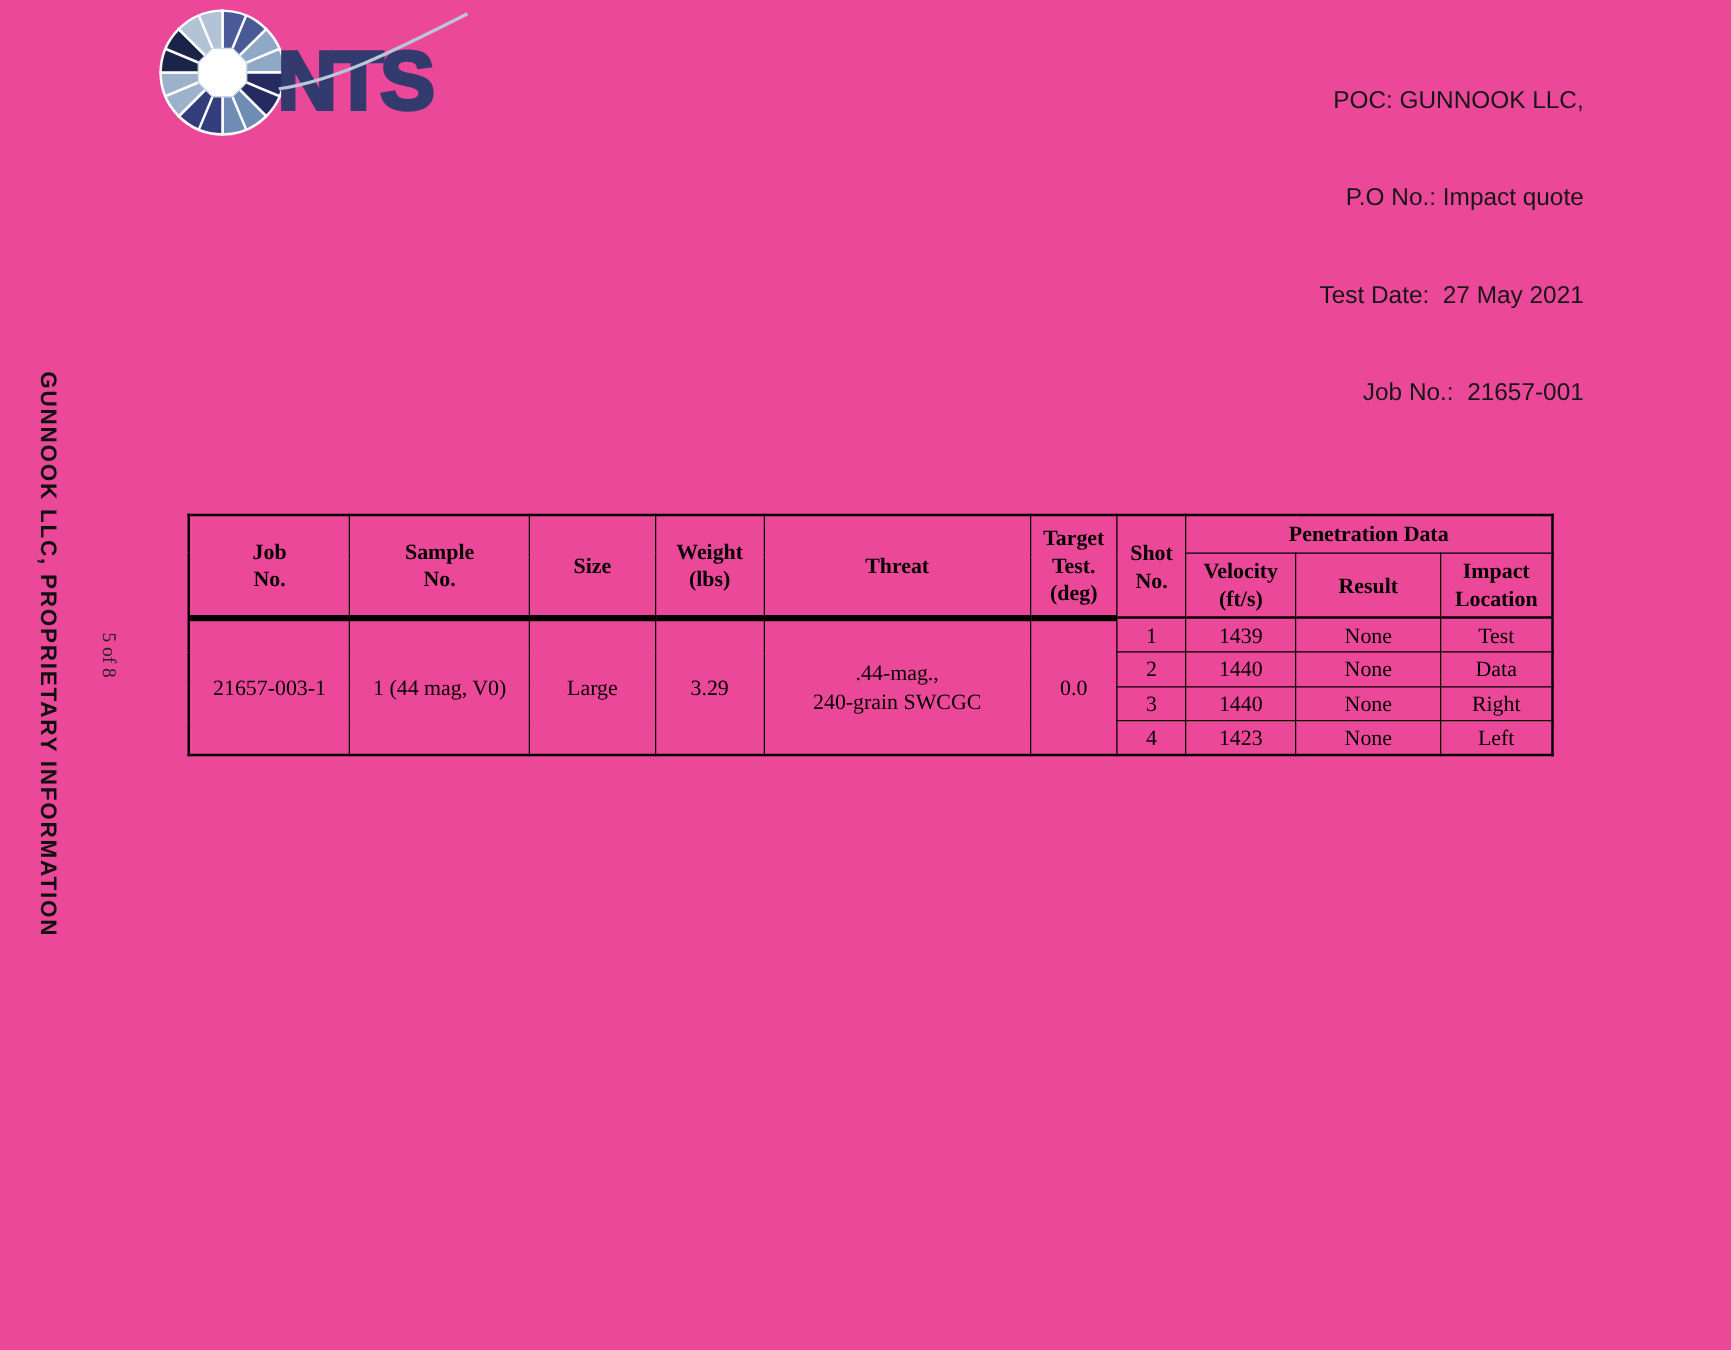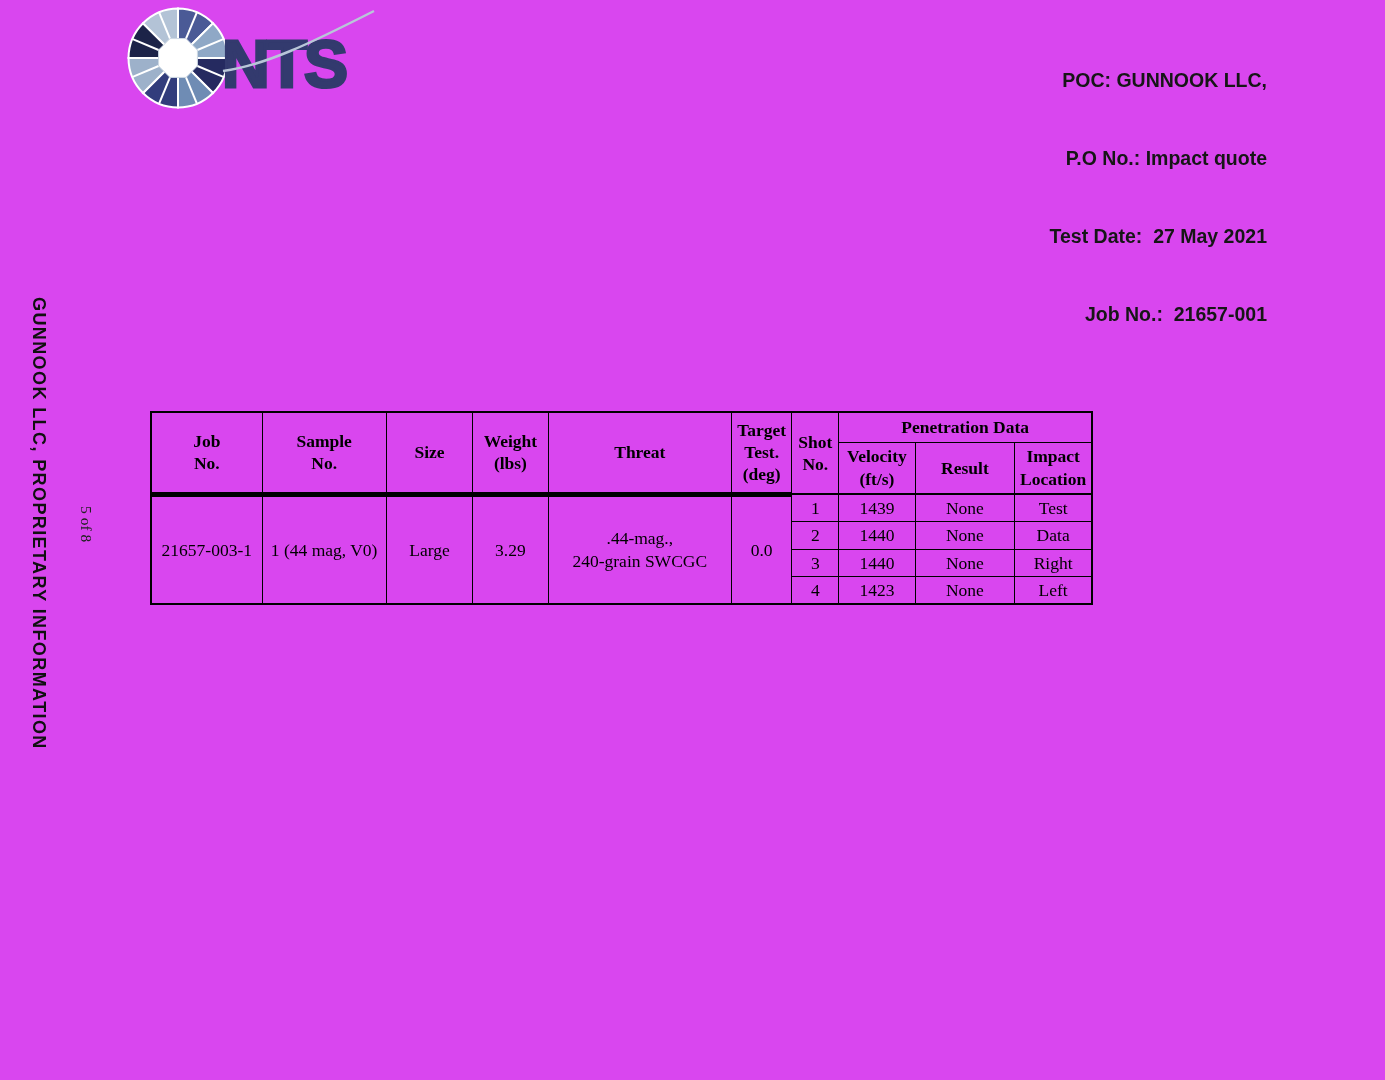--- a/index.html
+++ b/index.html
@@ -1,31 +1,31 @@
 <!DOCTYPE html>
 <html><head>
 <meta charset="utf-8">
 <style>
   * { margin:0; padding:0; box-sizing:border-box; }
   html,body { background:#e8e8e8; }
   .page {
     position:relative; width:1385px; height:1080px;
-    background:#d946ef; overflow:hidden;
+    background:#ec4899; overflow:hidden;
     font-family:"Liberation Serif", serif; color:#000;padding-left:44px;
   }
 
   
   .logo { position:absolute; left:126px; top:5px; width:252px; height:106px; }
 
   
   .header-right {
     position:absolute; top:15px; right:118px;
     text-align:right; white-space:pre;
     font-family:"Liberation Sans", sans-serif;
-    font-weight:bold; font-size:19.5px; line-height:26px; color:#161616;
+    font-weight:normal; font-size:19.5px; line-height:26px; color:#161616;
   }
 
   
   .side-text {
     position:absolute; left:28px; top:297px;
     writing-mode:vertical-rl;
     font-family:"Liberation Sans", sans-serif;
     font-weight:bold; font-size:18px; letter-spacing:1.4px;
     color:#101010; white-space:pre;
   }
@@ -38,21 +38,21 @@
 
   
   .caption {
     position:absolute; left:150px; top:364px; width:1093px;
     text-align:center; font-weight:bold; font-size:19px;
     white-space:pre; color:#000;
   }
 
   
   table.results {
-    position:absolute; left:150px; top:411px; width:943px;
+    position:absolute; left:150px; top:411px; width:1093px;
     border-collapse:collapse; table-layout:fixed;
     border:2.5px solid #000;
     font-family:"Liberation Serif", serif;
   }
   .results th, .results td {
     border:1.5px solid #000;
     text-align:center; vertical-align:middle;
     padding:0 2px;
     font-size:17.5px; line-height:1.28;
     white-space:pre-line; font-weight:normal; color:#000;

